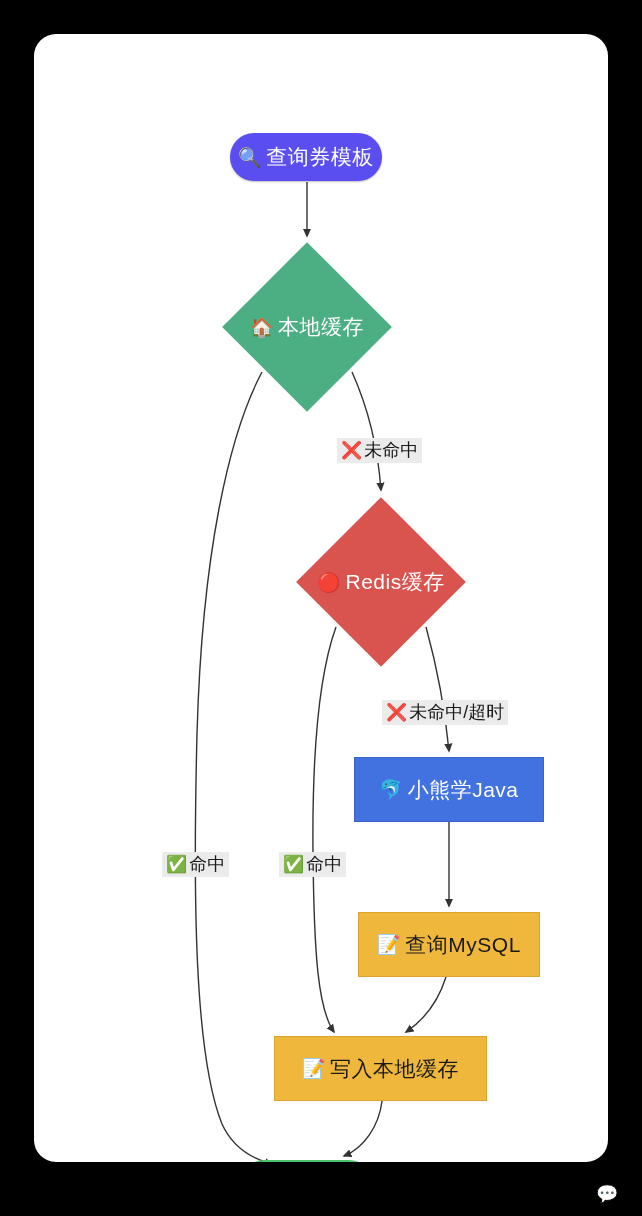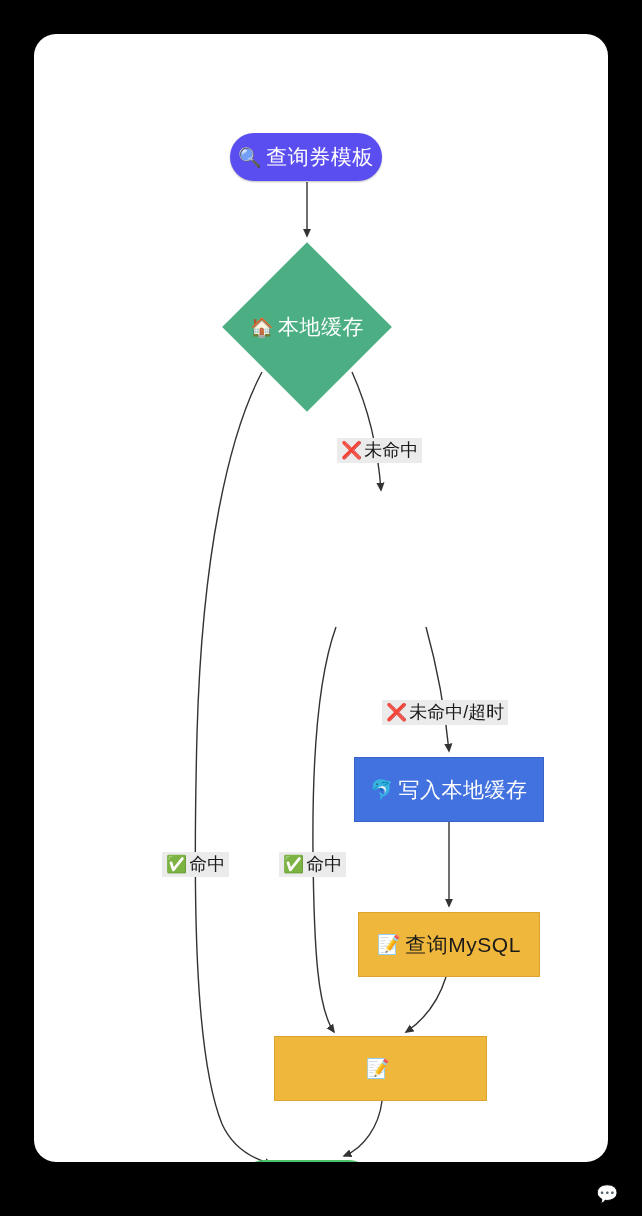--- a/index.html
+++ b/index.html
@@ -202,33 +202,40 @@
     <span>查询券模板</span>
   </div>
 
   <div class="node node-diamond" id="n-local">
     <span class="diamond-shape"></span>
     <span class="diamond-label">
       <span class="node-emoji">🏠</span><span>本地缓存</span>
     </span>
   </div>
 
+  <div class="node node-diamond" id="n-redis">
+    <span class="diamond-shape"></span>
+    <span class="diamond-label">
+      <span class="node-emoji">🔴</span><span>Redis缓存</span>
+    </span>
+  </div>
 
   <div class="node node-rect" id="n-mysql">
     <span class="node-emoji">🐬</span>
-    <span>写入本地缓存</span>
+    <span>小熊学Java</span>
   </div>
 
   <div class="node node-rect" id="n-wredis">
     <span class="node-emoji">📝</span>
     <span>查询MySQL</span>
   </div>
 
   <div class="node node-rect" id="n-wlocal">
     <span class="node-emoji">📝</span>
+    <span>写入本地缓存</span>
   </div>
 
   <div class="node node-pill" id="n-return">
     
     
   </div>
 
   <div class="edge-label" id="lbl-miss1">
     <span class="lbl-emoji">❌</span>
     <span>未命中</span>

